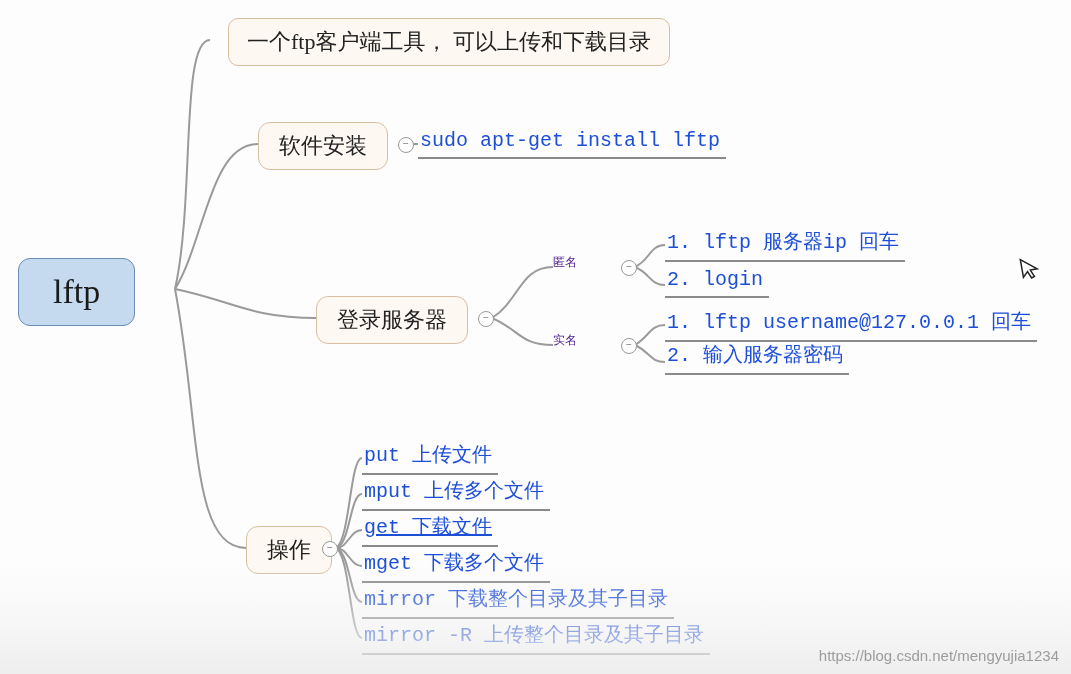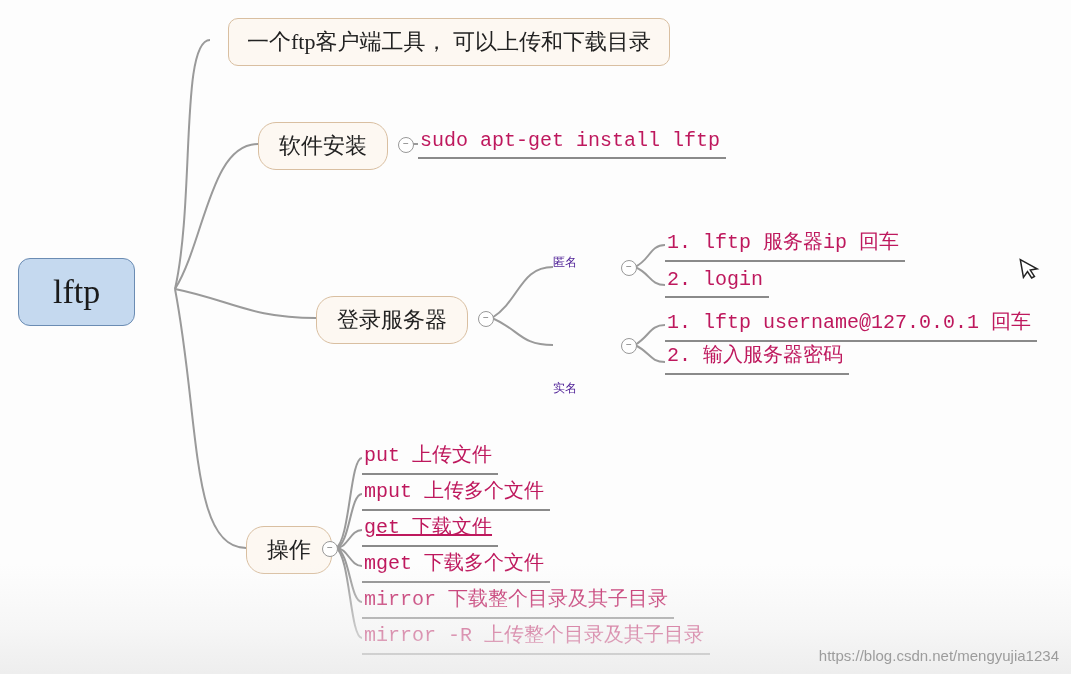--- a/index.html
+++ b/index.html
@@ -28,42 +28,42 @@
     border: 1px solid #6b8cb3;
     border-radius: 12px;
     padding: 14px 34px;
     font-size: 34px;
     color: #1a1a1a;
     font-family: "Courier New", "SimSun", monospace;
   }
   .branch {
     background: #fdf8f2;
     border: 1px solid #d9bfa1;
-    border-radius: 18px;
+    border-radius: 12px;
     padding: 8px 20px;
     font-size: 22px;
     color: #222;
   }
   .desc {
     background: #fdf8f2;
     border: 1px solid #d9bfa1;
     border-radius: 10px;
     padding: 8px 18px;
     font-size: 22px;
     color: #222;
     margin-left: 18px;
   }
   .leaf-label {
     font-size: 12px;
     color: #4c1d95;
     padding-bottom: 2px;
   }
   .leaf-text {
     font-size: 20px;
-    color: #be185d;
+    color: #1d4ed8;
     border-bottom: 2px solid #8a8a8a;
     padding: 3px 6px 5px 2px;
     font-family: "Courier New", "SimSun", monospace;
   }
   .toggle {
     position: absolute;
     width: 14px;
     height: 14px;
     border: 1px solid #999;
     border-radius: 50%;
@@ -148,21 +148,21 @@
 <div class="node branch" style="left:316px; top:296px;">
   <span>登录服务器</span>
 </div>
 <div class="toggle" style="left:478px; top:311px;">−</div>
 
 <div class="node leaf-label" style="left:553px; top:254px;">匿名</div>
 <div class="toggle" style="left:621px; top:260px;">−</div>
 <div class="node leaf-text" style="left:665px; top:225px;">1. lftp 服务器ip  回车</div>
 <div class="node leaf-text" style="left:665px; top:265px;">2. login</div>
 
-<div class="node leaf-label" style="left:553px; top:332px;margin-top:48px;">实名</div>
+<div class="node leaf-label" style="left:553px; top:332px;">实名</div>
 <div class="toggle" style="left:621px; top:338px;">−</div>
 <div class="node leaf-text" style="left:665px; top:305px;">1. lftp username@127.0.0.1 回车</div>
 <div class="node leaf-text" style="left:665px; top:338px;text-align:right;">2. 输入服务器密码</div>
 
 <div class="node branch" style="left:246px; top:526px;">
   <span>操作</span>
 </div>
 <div class="toggle" style="left:322px; top:541px;">−</div>
 
 <div class="node leaf-text" style="left:362px; top:438px;">put 上传文件</div>

